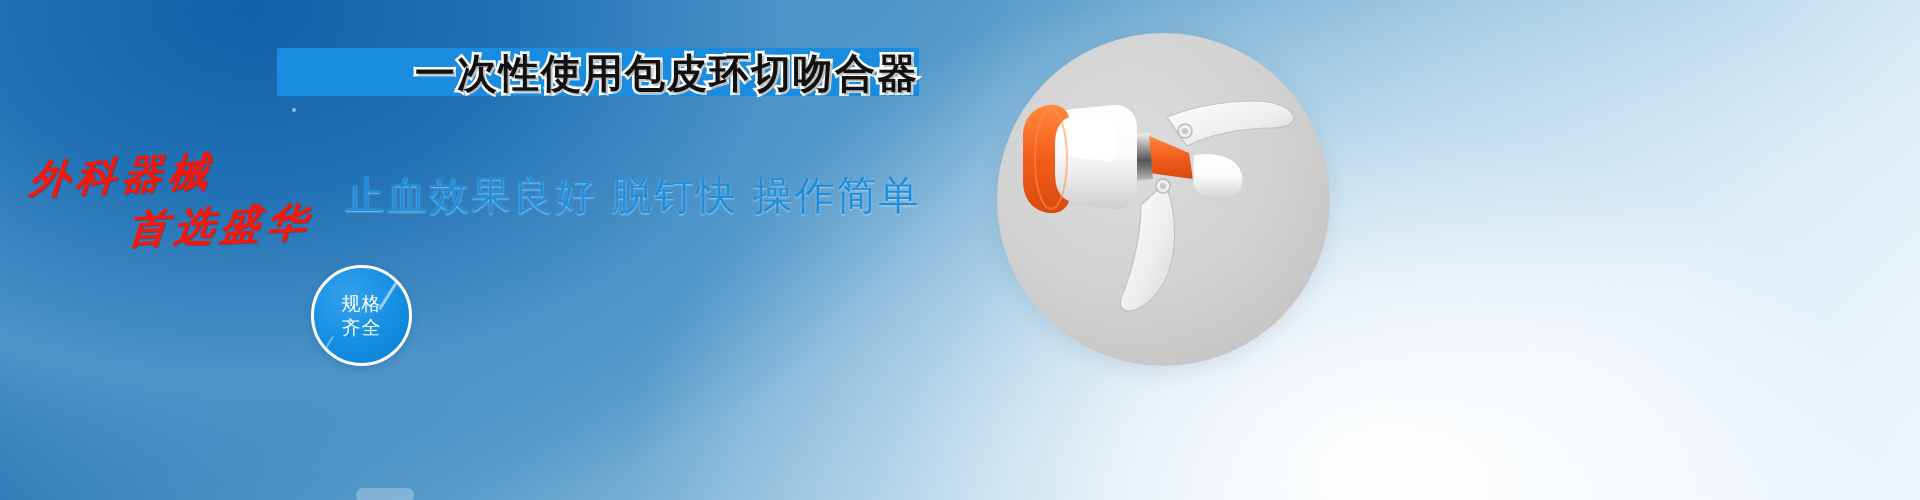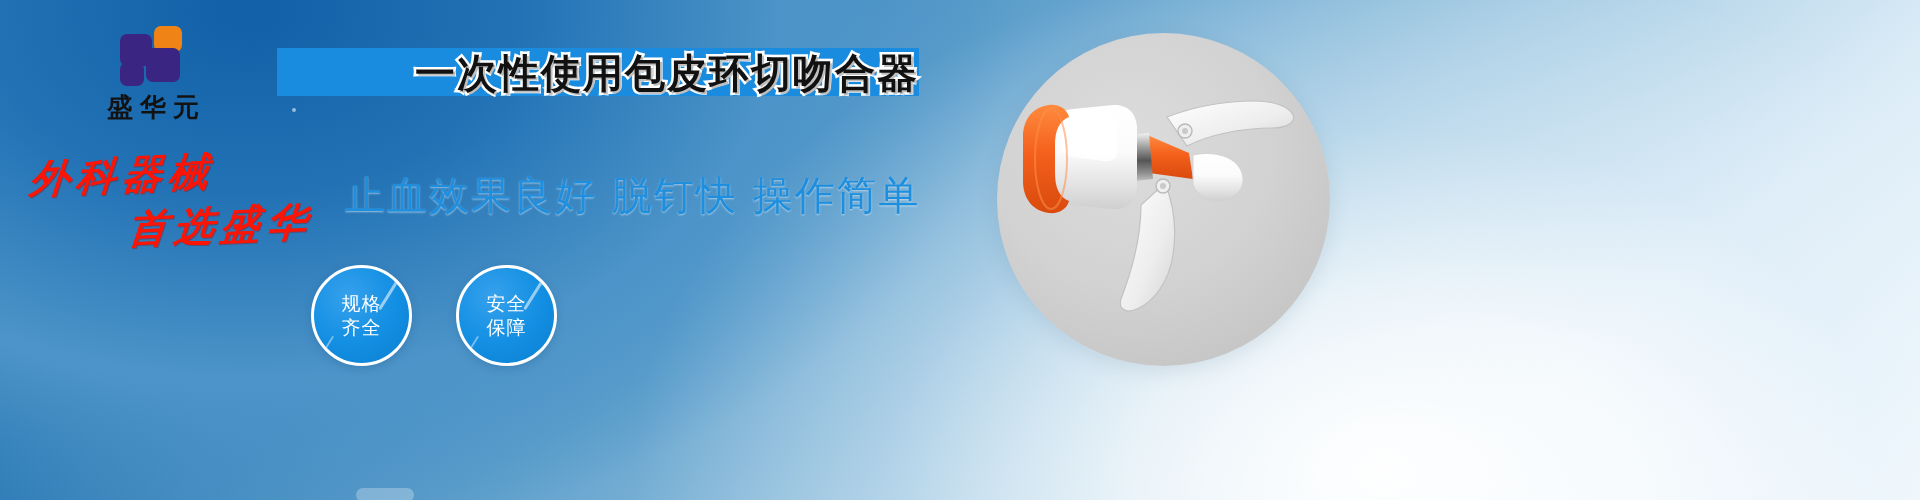--- a/index.html
+++ b/index.html
@@ -91,29 +91,20 @@
   
   .speck{position:absolute;background:rgba(255,255,255,0.55);border-radius:50%;}
   #sp1{left:292px;top:108px;width:4px;height:4px;}
   #sp2{left:356px;top:488px;width:58px;height:14px;border-radius:8px;opacity:.5;}
 </style>
 </head>
 <body>
 
 <div id="banner">
 
-  <div id="logo-block">
-    <div class="logo-mark">
-      <span class="lm lm-a"></span>
-      <span class="lm lm-d"></span>
-      <span class="lm lm-b"></span>
-      <span class="lm lm-c"></span>
-    </div>
-    <div class="logo-name">盛华元</div>
-  </div>
 
   <div id="calli">
     <span class="l1">外科器械</span>
     <span class="l2">首选盛华</span>
   </div>
 
   <div id="title-bar">
     <span id="title-text">一次性使用包皮环切吻合器</span>
   </div>
 
@@ -125,28 +116,20 @@
       <span class="shine shine-a"></span>
       <span class="shine shine-b"></span>
       <span class="btxt">
         <span>规格</span><br>
         <span>齐全</span>
       </span>
     </div>
 
 
 
-    <div class="badge">
-      <span class="shine shine-a"></span>
-      <span class="shine shine-b"></span>
-      <span class="btxt">
-        <span>安全</span><br>
-        <span>保障</span>
-      </span>
-    </div>
 
   </div>
 
   <div id="product-wrap">
     <div id="product-disc"></div>
     <svg id="stapler" viewBox="0 0 333 333">
       <defs>
         <linearGradient id="gBody" x1="0" y1="0" x2="0" y2="1">
           <stop offset="0%" stop-color="#ffffff"></stop>
           <stop offset="45%" stop-color="#fbfbfb"></stop>

